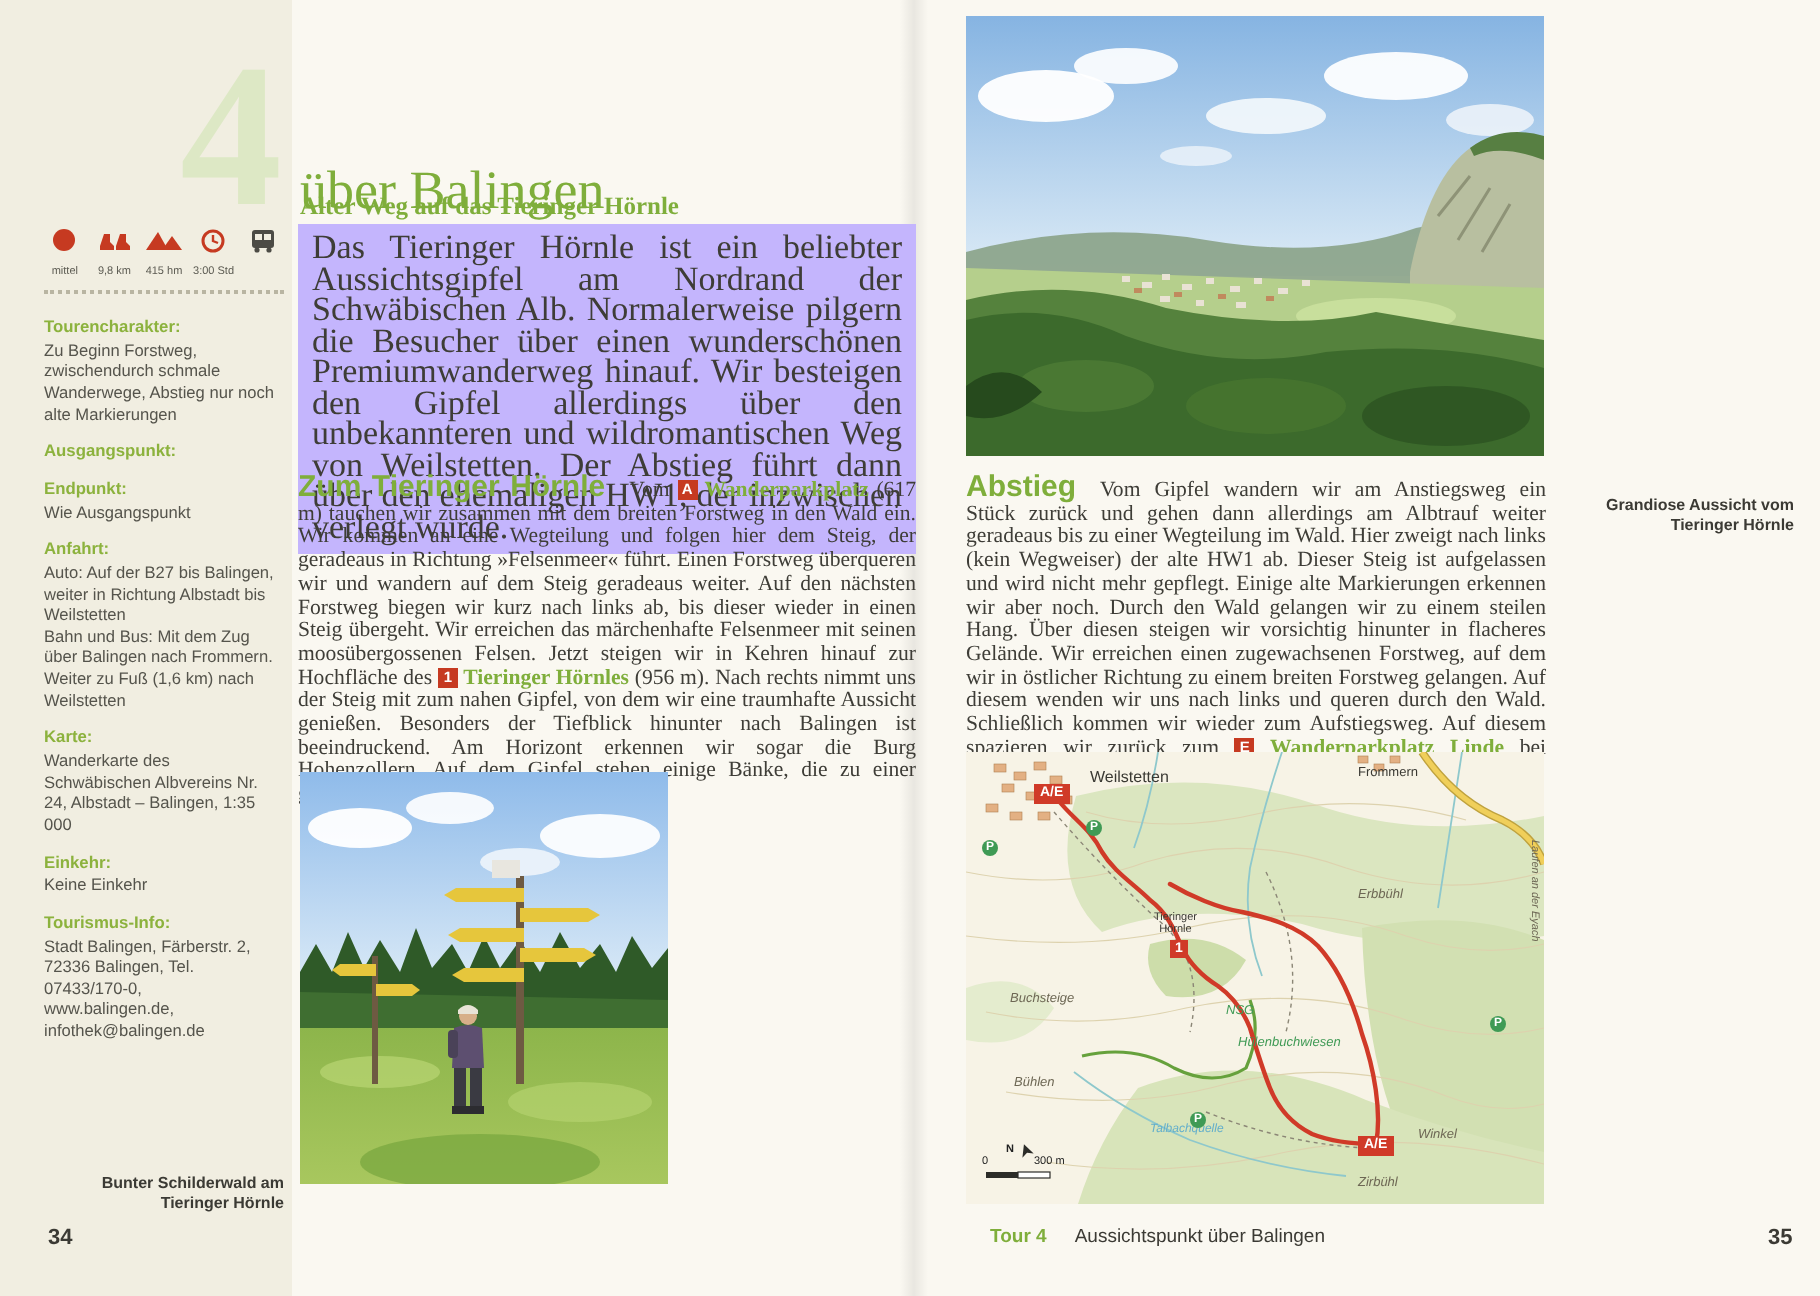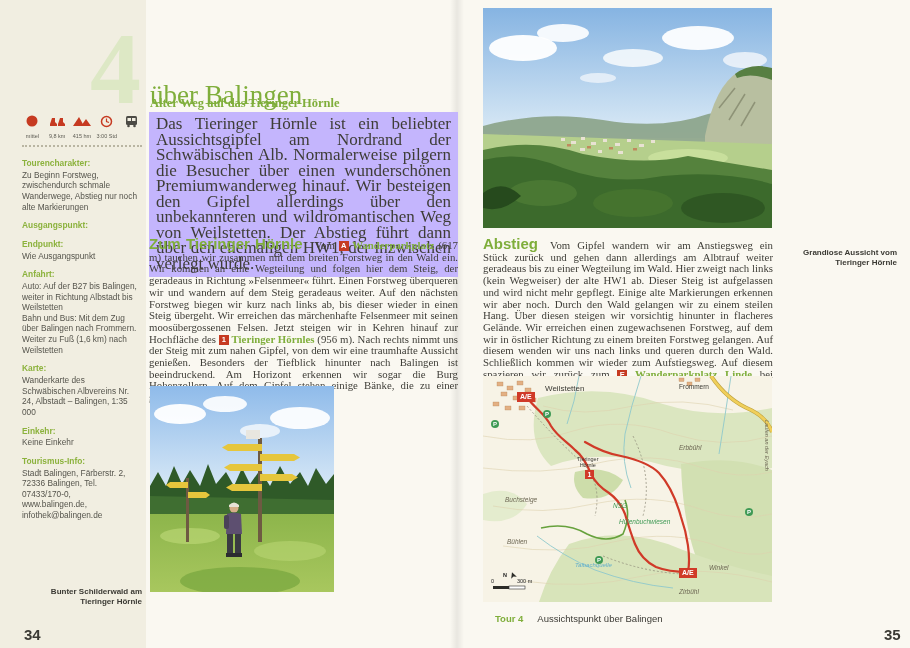--- a/index.html
+++ b/index.html
@@ -31,22 +31,22 @@
   .run-lead{color:#7fae3b;font-family:"Liberation Sans",sans-serif;font-weight:bold;
             font-size:15px;margin-right:12px;}
   .run-gb{color:#7fae3b;font-weight:bold;}
   .run-badge{display:inline-block;background:#c63a21;color:#fff;
              font-family:"Liberation Sans",sans-serif;font-weight:bold;font-size:7.5px;
              min-width:10px;height:10px;line-height:10px;text-align:center;vertical-align:1px;}
   .photo-left{position:absolute;left:150px;top:386px;width:184px;height:206px;}
   .caption{font-family:"Liberation Sans",sans-serif;font-weight:bold;font-size:8px;
            line-height:1.3;color:#3b3a34;}
   .caption-left{position:absolute;left:34px;top:587px;width:108px;text-align:right;}
-  .pagenum{position:absolute;top:626px;font-family:"Liberation Sans",sans-serif;
-           font-weight:bold;font-size:15px;color:#3b3a34;}
+  .pagenum{position:absolute;top:613px;font-family:"Liberation Sans",sans-serif;
+           font-weight:bold;font-size:11px;color:#3b3a34;}
   .pagenum-left{left:24px;}
   .pagenum-right{left:884px;}
   
   .photo-right{position:absolute;left:483px;top:8px;width:289px;height:220px;}
   .caption-right{position:absolute;left:779px;top:236px;width:118px;text-align:right;margin-top:12px;}
   .map{position:absolute;left:483px;top:376px;width:289px;height:226px;}
   .map svg{position:absolute;left:0;top:0;}
   .mlabel{position:absolute;font-family:"Liberation Sans",sans-serif;color:#3a3933;white-space:pre-line;}
   .m-town{font-size:8px;}
   .m-town-sm{font-size:6.5px;}

